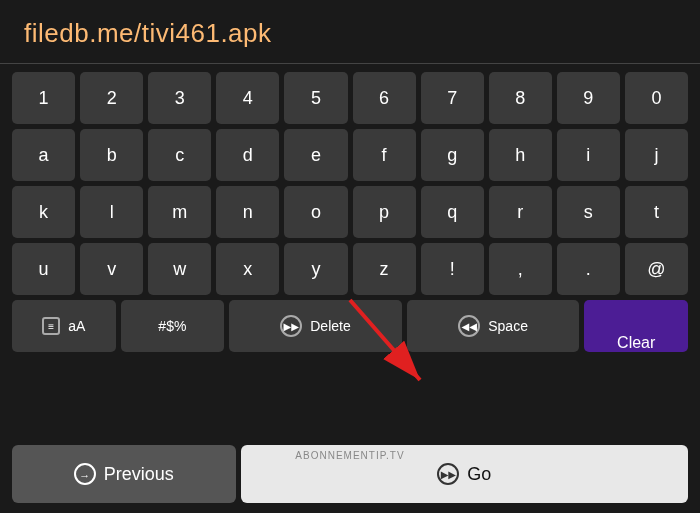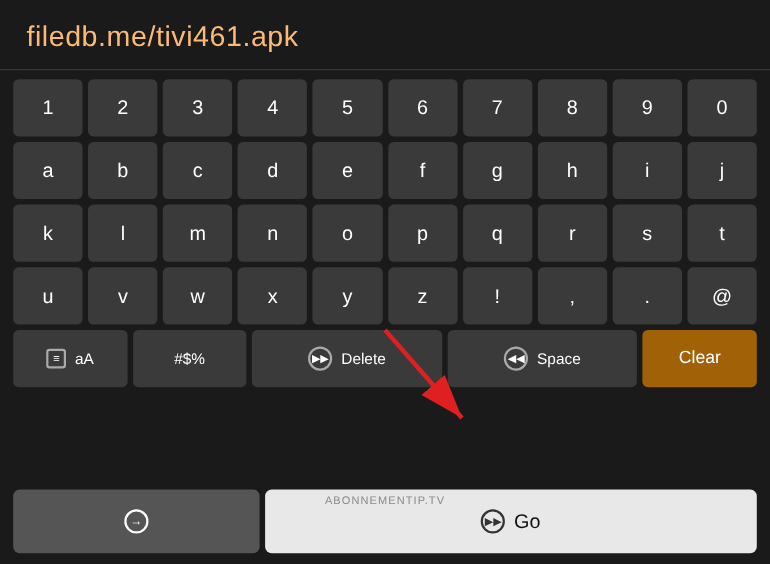--- a/index.html
+++ b/index.html
@@ -57,22 +57,23 @@
 
     .key.wide {
       flex: 1.5;
     }
 
     .key.widest {
       flex: 2.5;
     }
 
     .key.clear-key {
-      background: #a16207;
+      background: #4c1d95;
       font-size: 16px;
+      align-items: flex-end;
     }
 
     .key.special {
       font-size: 14px;
       gap: 4px;
     }
 
     .bottom-row {
       display: flex;
       gap: 5px;
@@ -213,20 +214,21 @@
     </button>
     <button class="key clear-key wide">
       <span>Clear</span>
     </button>
   </div>
 </div>
 
 <div class="bottom-row">
   <button class="bottom-btn prev-btn">
     <span class="icon-circle">→</span>
+    <span>Previous</span>
   </button>
   <button class="bottom-btn go-btn">
     <span class="icon-skip" style="display:inline-flex;align-items:center;justify-content:center;width:22px;height:22px;border:2px solid #333;border-radius:50%;font-size:10px;color:#333;">▶▶</span>
     <span>Go</span>
   </button>
 </div>
 
 <svg style="position:fixed;left:320px;top:290px;pointer-events:none;z-index:10;" width="160" height="120" viewBox="0 0 160 120">
   <defs>
     <marker id="arrowhead" markerWidth="10" markerHeight="7" refX="10" refY="3.5" orient="auto">

